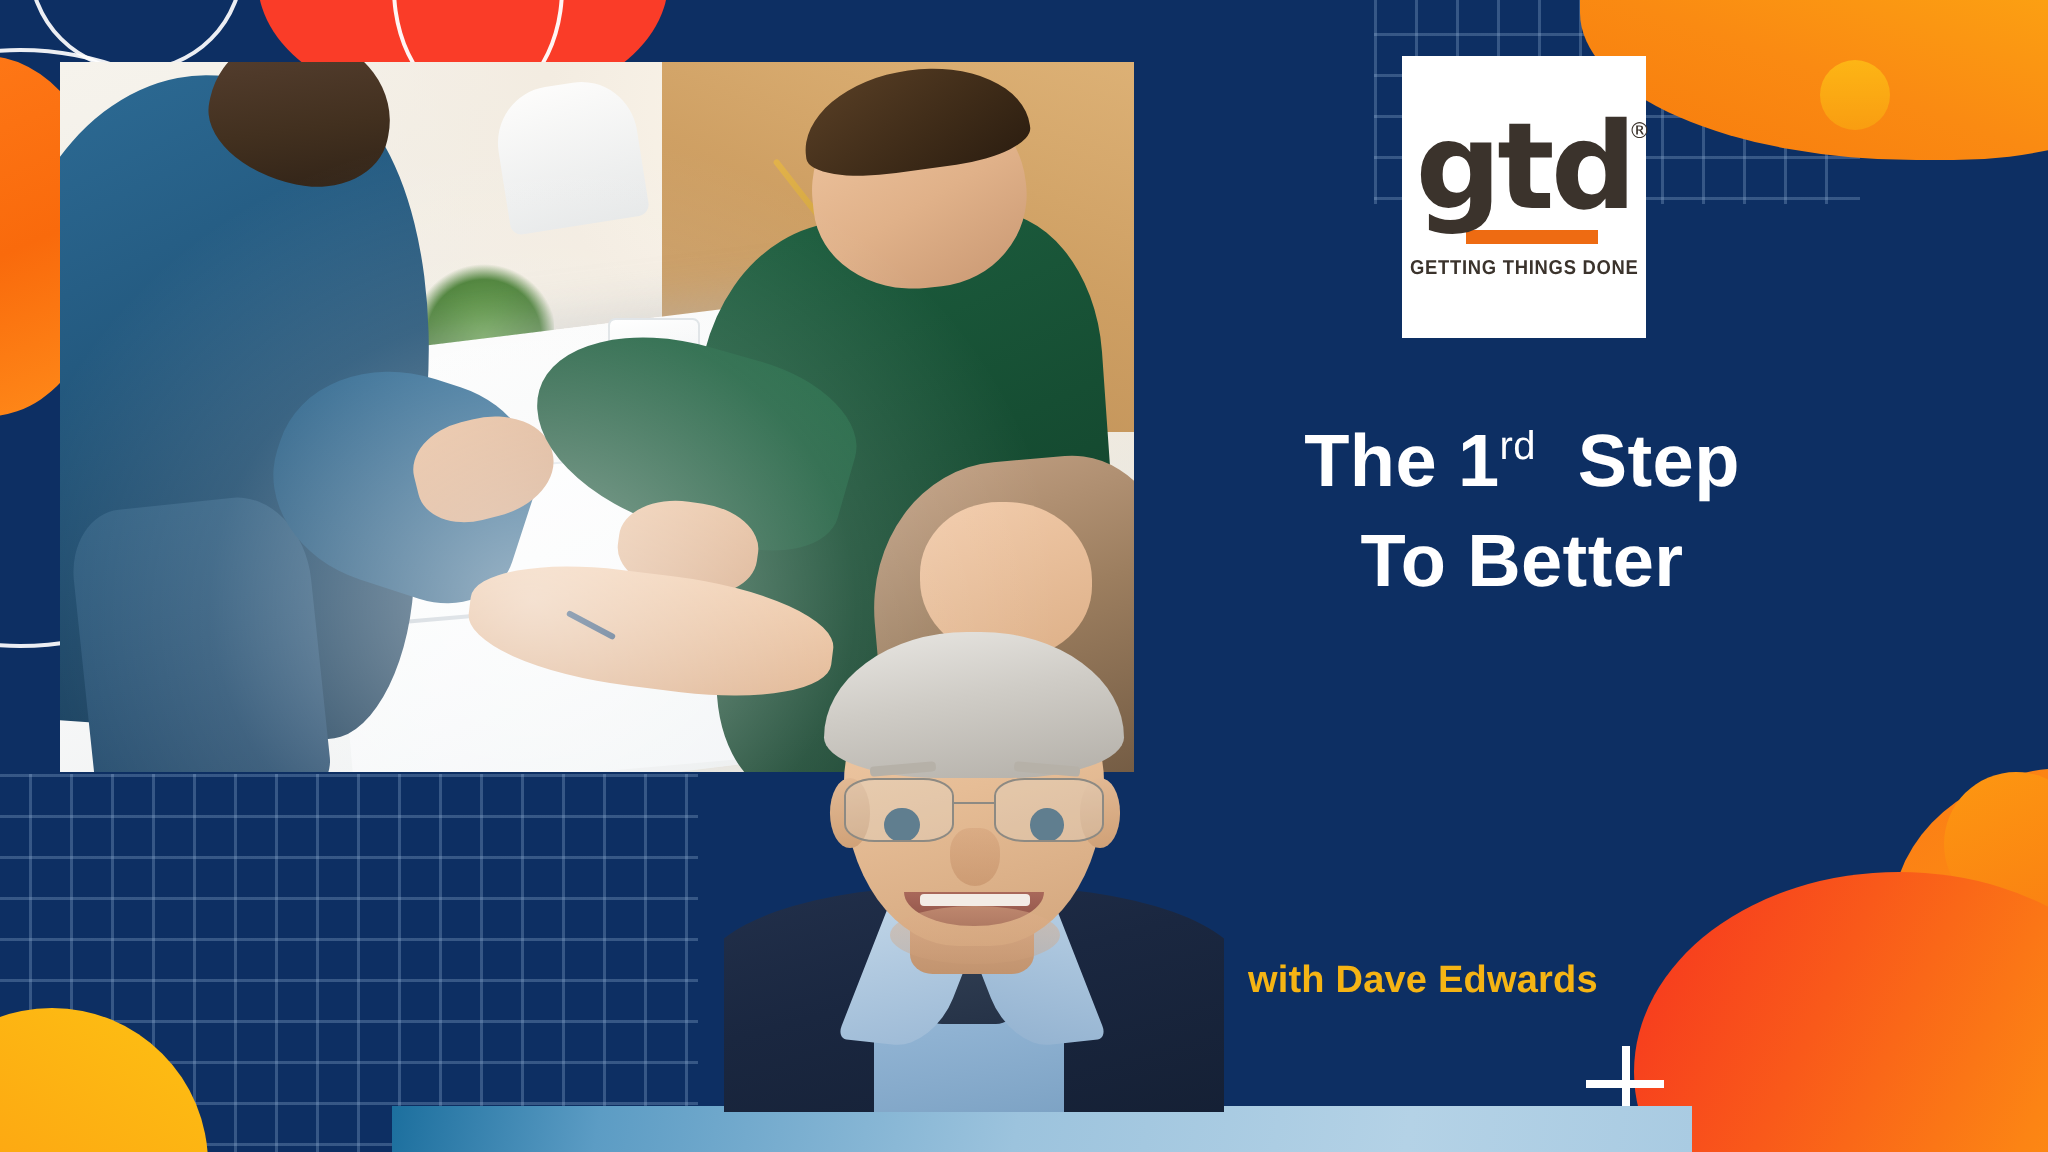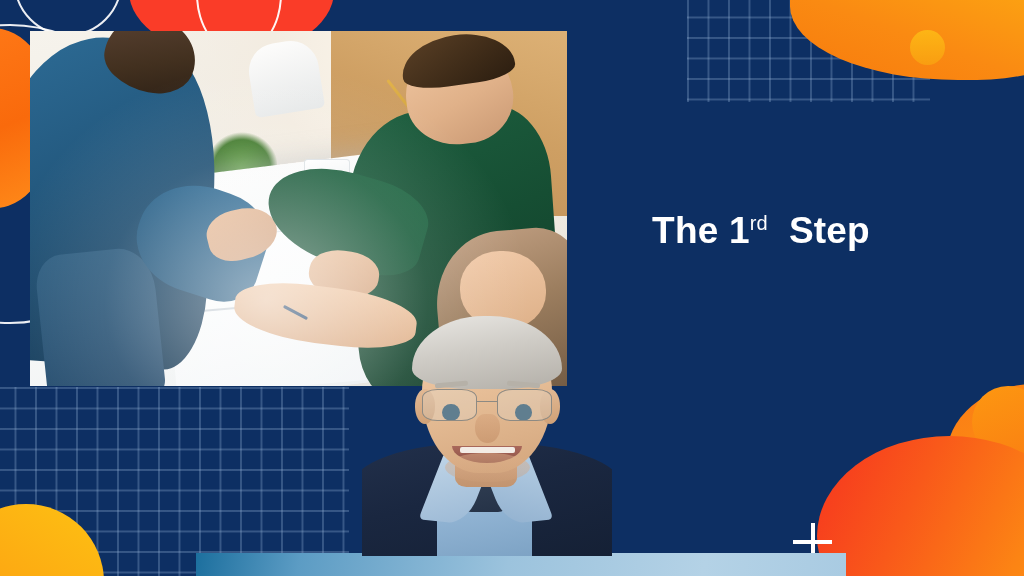--- a/index.html
+++ b/index.html
@@ -505,19 +505,29 @@
       <div class="pp-lens l"></div>
       <div class="pp-lens r"></div>
       <div class="pp-bridge"></div>
     </div>
     <div class="pp-nose"></div>
     <div class="pp-smile"></div>
     <div class="pp-teeth"></div>
     <div class="pp-chin"></div>
   </div>
 
+  <div id="gtd-logo">
+    <div class="gtd-wordmark">
+      <span>gtd</span>
+      <span class="gtd-reg">®</span>
+    </div>
+    <div class="gtd-bar"></div>
+    <div class="gtd-tagline">GETTING THINGS DONE</div>
+  </div>
 
   <div id="title-block">
     <div class="t-line"><span>The 1</span><span class="t-sup">rd</span><span>&nbsp; Step</span></div>
+    <div class="t-line">To Better</div>
   </div>
 
+  <div id="byline">with Dave Edwards</div>
 
 </div>
 
 </body></html>

